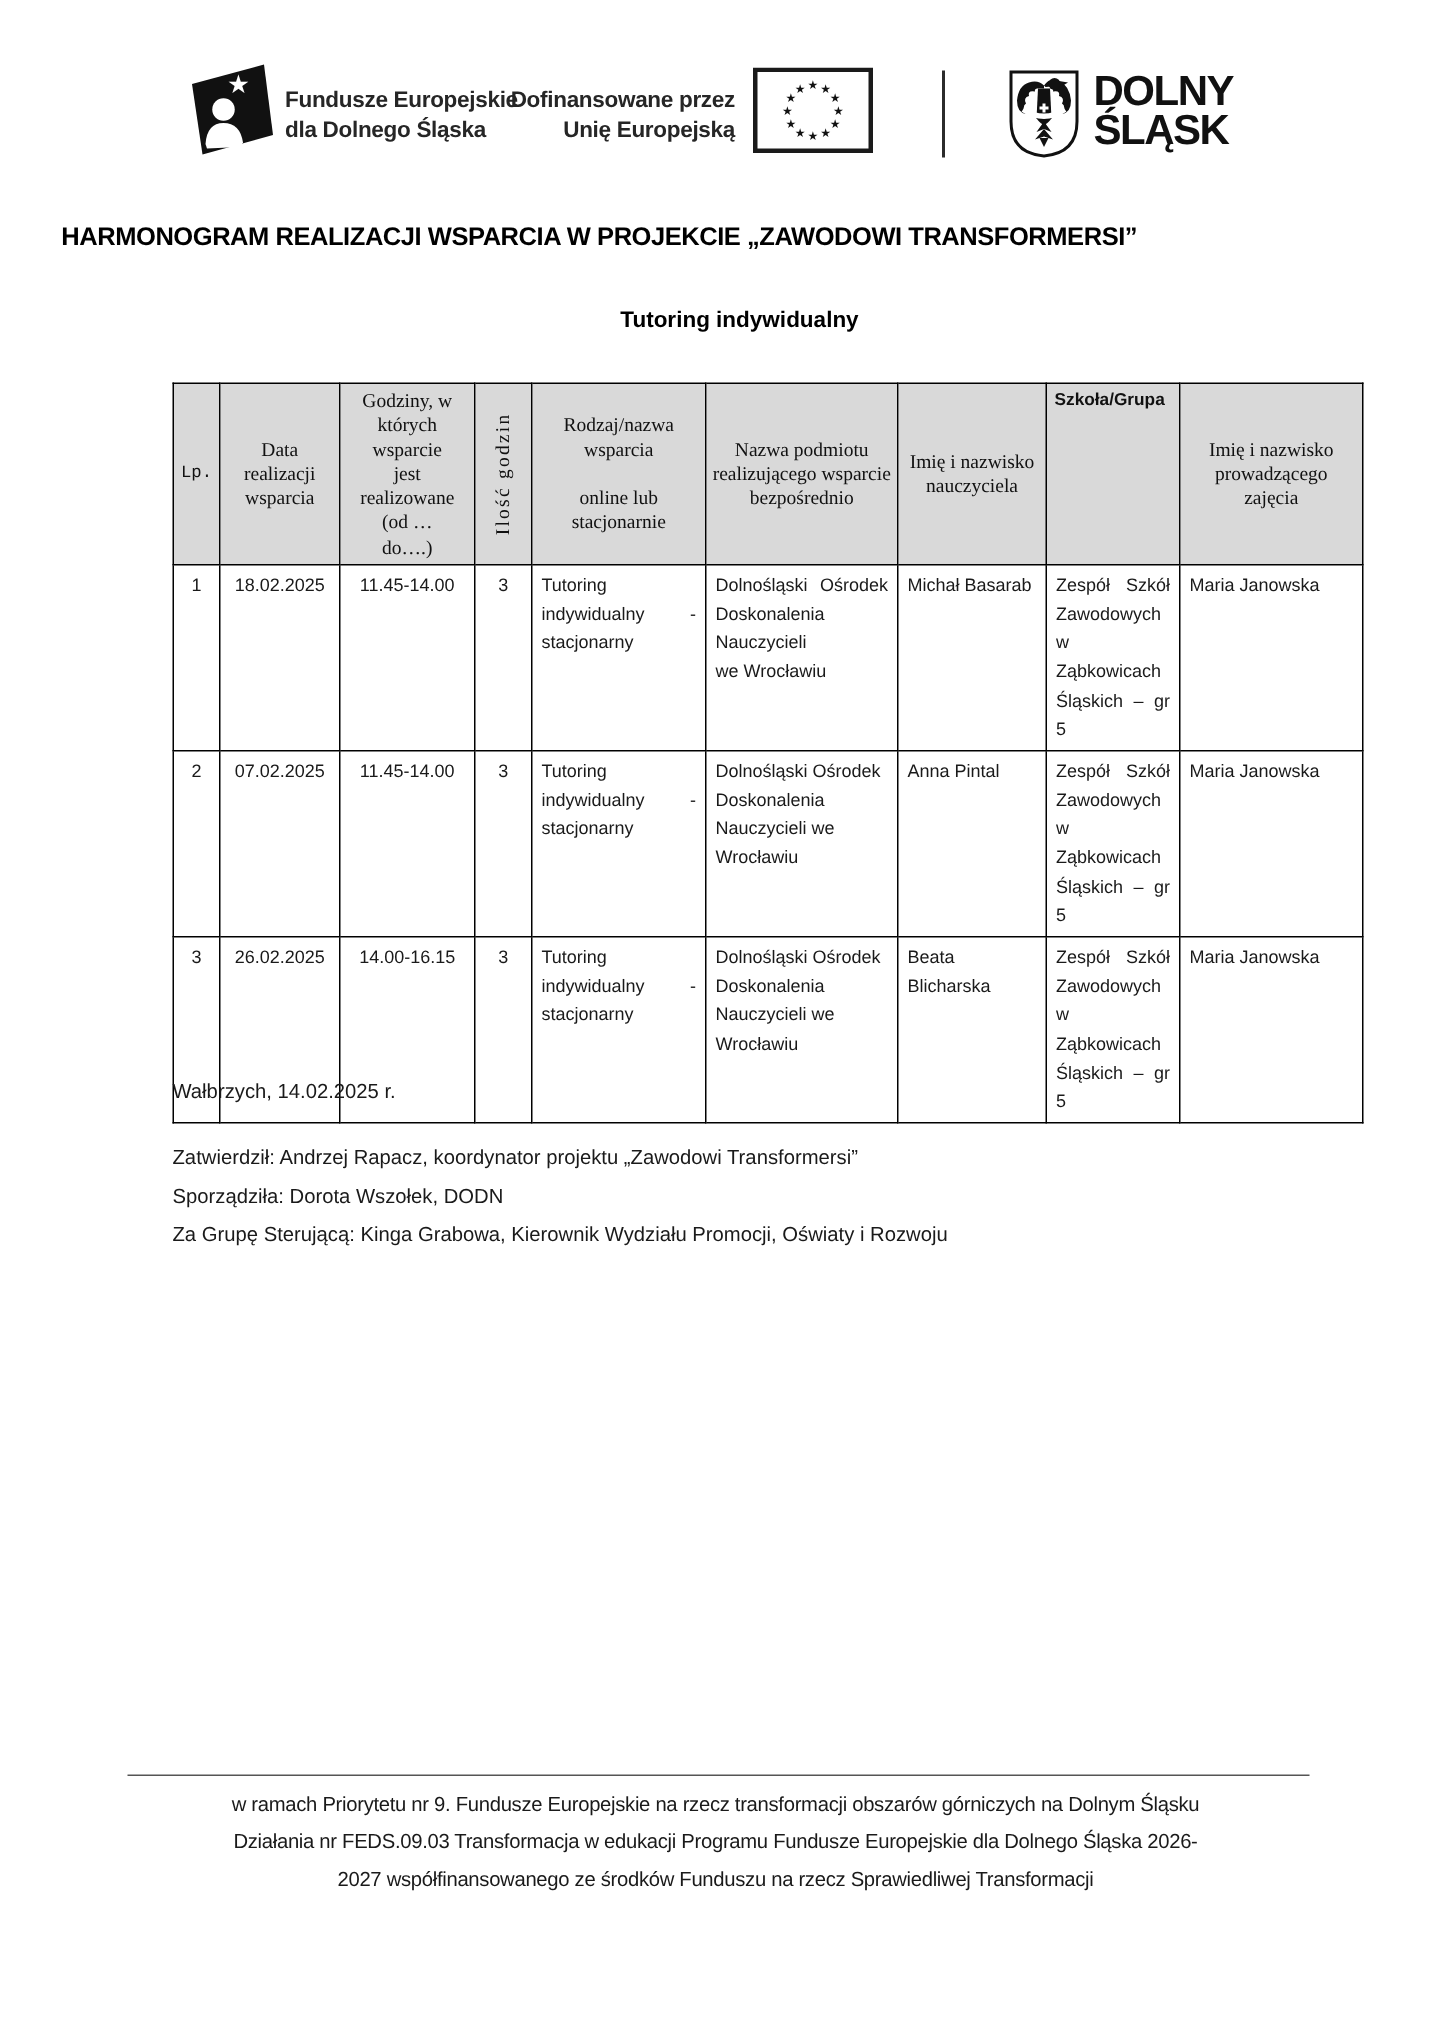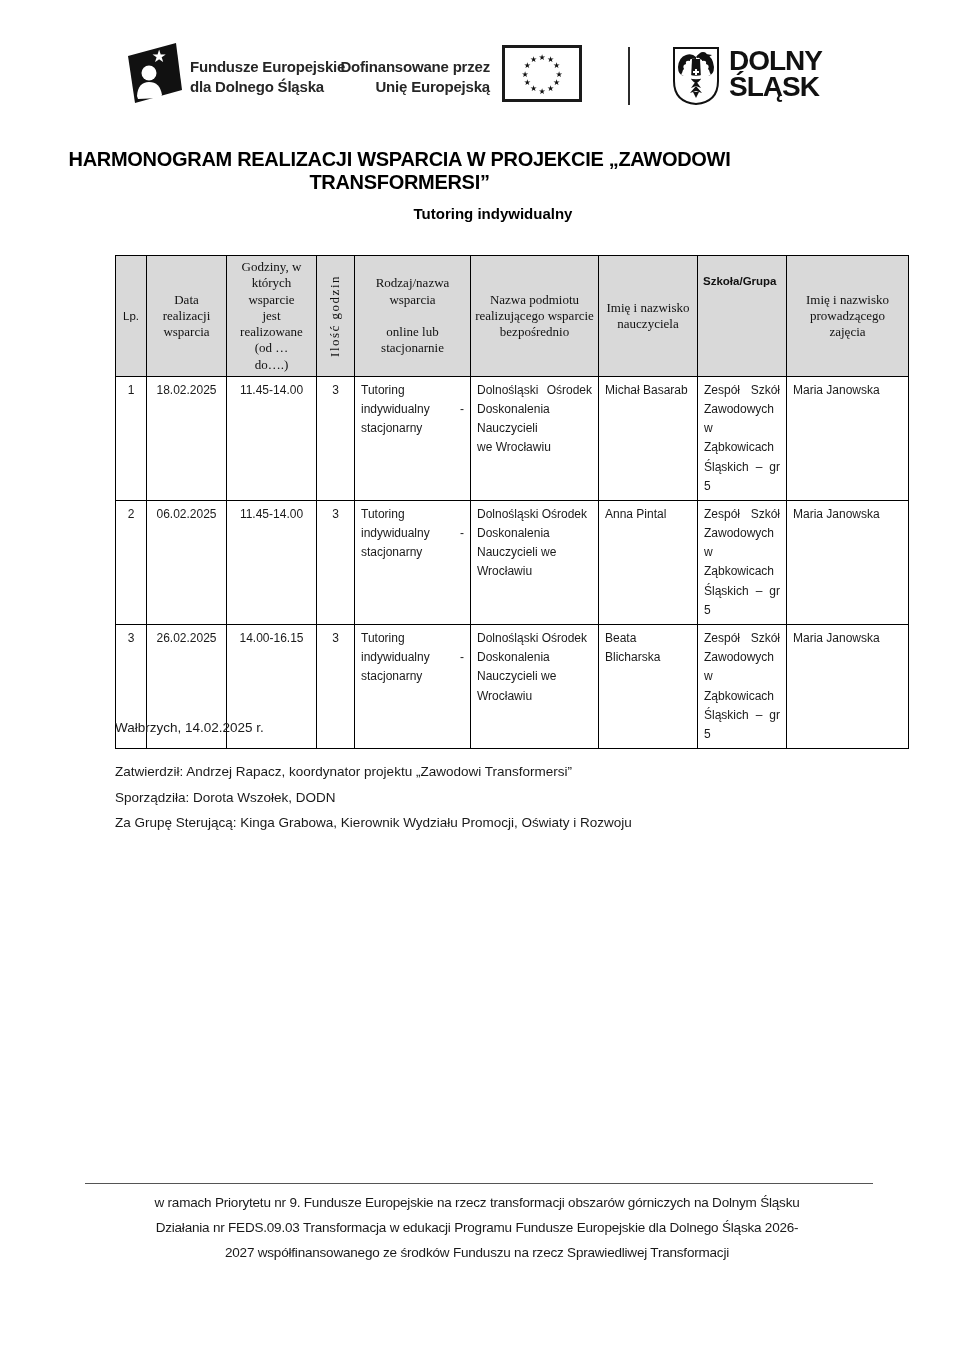--- a/index.html
+++ b/index.html
@@ -17,33 +17,33 @@
   .logo-band { position:absolute; left:0; top:0; width:954px; height:130px; }
   .fe-logo { position:absolute; left:120px; top:40px; }
   .fe-text { position:absolute; left:190px; top:57px; font-weight:bold; font-size:15px; line-height:20px; color:#262626; letter-spacing:-0.2px; }
   .eu-text { position:absolute; left:330px; top:57px; width:160px; text-align:right; font-weight:bold; font-size:15px; line-height:20px; color:#262626; letter-spacing:-0.2px; }
   .eu-flag { position:absolute; left:502px; top:45px; }
   .logo-divider { position:absolute; left:628px; top:47px; width:2px; height:58px; background:#2b2b2b; }
   .ds-shield { position:absolute; left:670px; top:45px; }
   .ds-text { position:absolute; left:729px; top:48px; font-weight:bold; font-size:28px; line-height:26px; color:#111; letter-spacing:-1px; }
 
   
-  .doc-title { position:absolute; top:148px; left:0; width:799px; text-align:center; font-weight:bold; font-size:20px; letter-spacing:-0.3px; color:#000; }
+  .doc-title { position:absolute; top:148px; left:0; width:799px; text-align:center; font-weight:bold; font-size:17px; letter-spacing:-0.3px; color:#000; }
   .doc-subtitle { position:absolute; top:205px; left:0; width:954px; text-align:center; font-weight:bold; font-size:15px; color:#000;padding-left:32px; }
 
   
   .sched-table { position:absolute; left:115px; top:255px; border-collapse:collapse; table-layout:fixed; width:793px; }
   .sched-table th, .sched-table td { border:1px solid #000; overflow:hidden; }
   .sched-table th {
     background:#d9d9d9; font-family:"Liberation Serif", serif; font-weight:normal;
     font-size:13px; line-height:1.25; text-align:center; vertical-align:middle;
     padding:3px 4px; white-space:pre-line; color:#111;
   }
-  th.th-sans { font-family:Liberation Sans, sans-serif; font-size:11.5px;margin-top:39px; }
-  th.th-szkola { font-family:"Liberation Sans", sans-serif; font-weight:bold; font-size:11.5px; text-align:left; vertical-align:top; padding:18px 5px; white-space:normal; }
+  th.th-sans { font-family:Liberation Mono, monospace; font-size:11.5px;margin-top:39px; }
+  th.th-szkola { font-family:"Liberation Sans", sans-serif; font-weight:bold; font-size:11.5px; text-align:left; vertical-align:top; padding:4px 5px; white-space:normal; }
   .vert { writing-mode: vertical-rl; transform: rotate(180deg); margin:0 auto; letter-spacing:1.5px; font-size:13px; white-space:nowrap; }
   .sched-table td {
     font-size:12px; line-height:1.6; vertical-align:top; padding:4px 6px;
     white-space:pre-line; color:#1a1a1a;
   }
   td.c { text-align:center; }
   td.l { text-align:left; }
   td.j { text-align:justify; }
   tr.hrow { height:95px; }
   tr.r1 { height:82px; } tr.r2 { height:86px; } tr.r3 { height:90px; }
@@ -164,21 +164,21 @@
         <td class="c">3</td>
         <td class="j">Tutoring indywidualny - stacjonarny</td>
         <td class="j">Dolnośląski Ośrodek Doskonalenia Nauczycieli
 we Wrocławiu</td>
         <td class="l">Michał Basarab</td>
         <td class="j">Zespół Szkół Zawodowych w Ząbkowicach Śląskich – gr 5</td>
         <td class="l">Maria Janowska</td>
       </tr>
       <tr class="r2">
         <td class="c">2</td>
-        <td class="c">06.02.2025</td>
+        <td class="c">07.02.2025</td>
         <td class="c">11.45-14.00</td>
         <td class="c">3</td>
         <td class="j">Tutoring indywidualny - stacjonarny</td>
         <td class="l">Dolnośląski Ośrodek Doskonalenia Nauczycieli we Wrocławiu</td>
         <td class="l">Anna Pintal</td>
         <td class="j">Zespół Szkół Zawodowych w Ząbkowicach Śląskich – gr 5</td>
         <td class="l">Maria Janowska</td>
       </tr>
       <tr class="r3">
         <td class="c">3</td>

